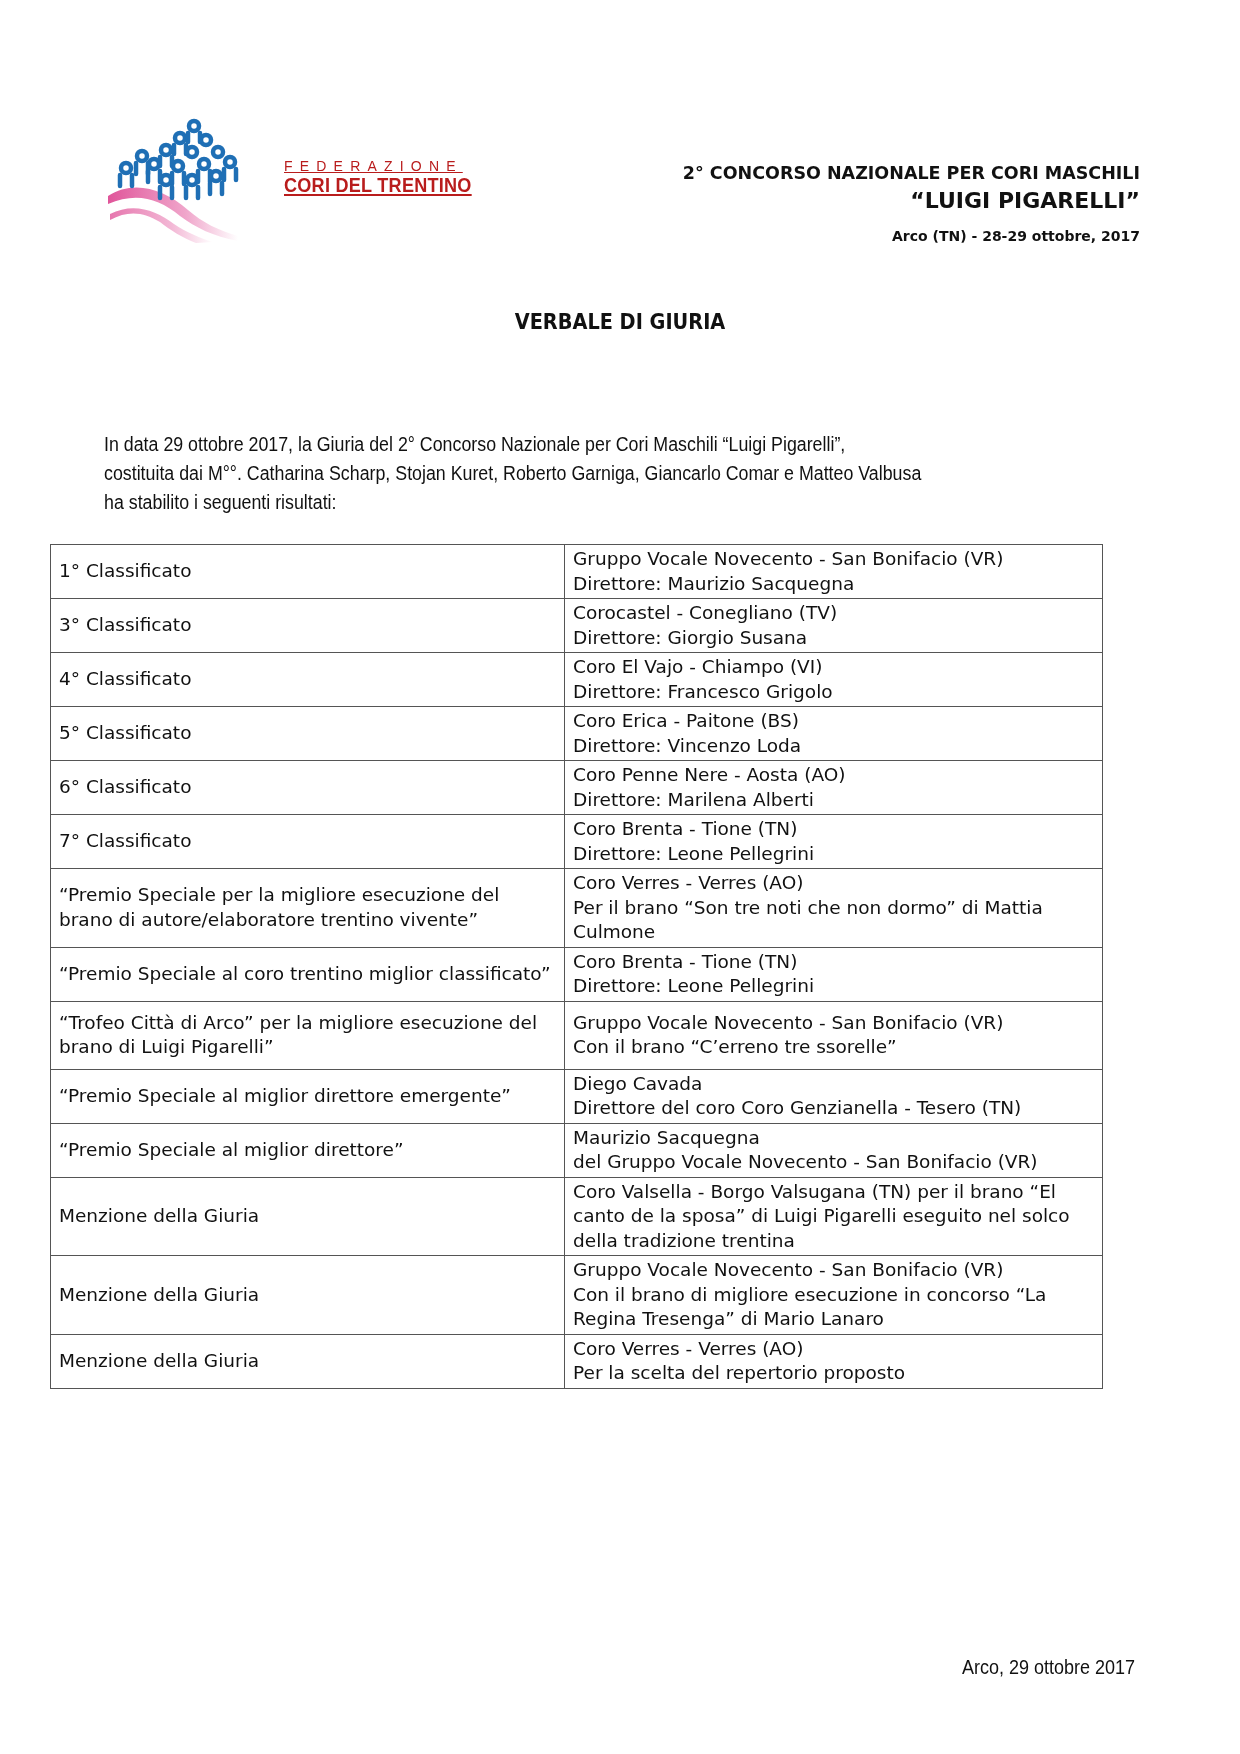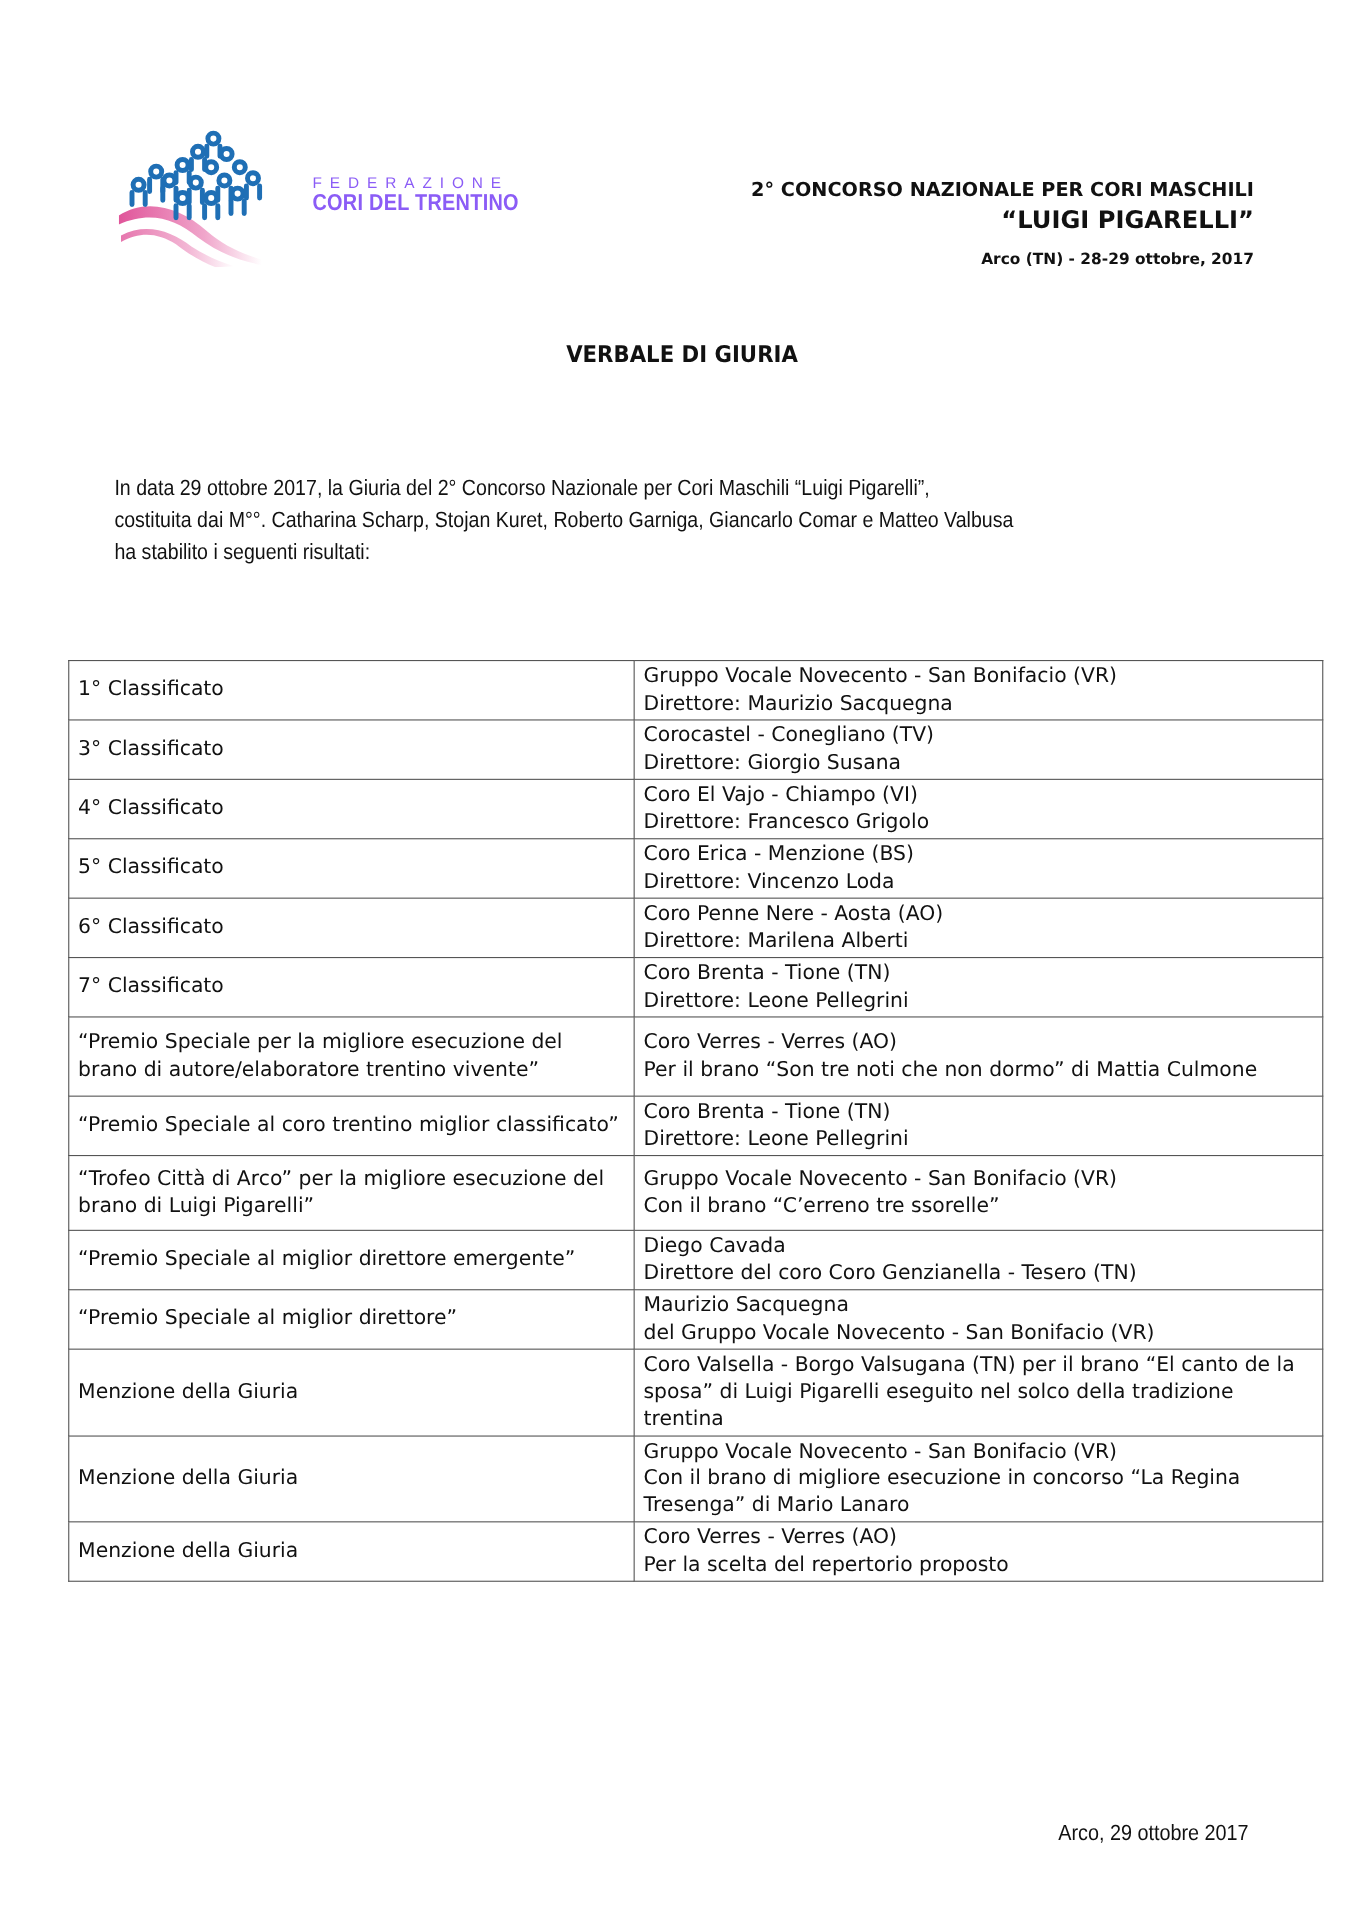--- a/index.html
+++ b/index.html
@@ -1,27 +1,27 @@
 <!DOCTYPE html>
 <html><head>
 <meta charset="utf-8">
 <style>
   html, body { margin: 0; padding: 0; background: #ffffff; }
   body { width: 1240px; height: 1754px; position: relative; overflow: hidden; color: #111; font-family: "DejaVu Sans", sans-serif; }
   .logo { position: absolute; left: 108px; top: 118px; width: 140px; height: 125px; }
-  .org { position: absolute; left: 284px; top: 158px; color: #8b5cf6; font-family: "Liberation Sans", sans-serif; }
+  .org { position: absolute; left: 284px; top: 158px; color: #b91c1c; font-family: "Liberation Sans", sans-serif; text-decoration: underline; }
   .org .l1 { font-size: 14px; letter-spacing: 7.2px; line-height: 16px; }
   .org .l2 { font-size: 21px; font-weight: bold; letter-spacing: 0.3px; transform: scaleX(0.86); transform-origin: left; line-height: 22px; white-space: nowrap; }
   .hdr { position: absolute; left: 580px; width: 560px; text-align: right; font-weight: bold; white-space: nowrap; font-family: "DejaVu Sans", sans-serif; }
   .hdr.t1 { top: 163px; font-size: 17.5px; }
   .hdr.t2 { top: 188px; font-size: 22px; }
   .hdr.t3 { top: 228px; font-size: 14px; }
   .vtitle { position: absolute; left: 0; width: 1240px; top: 310px; text-align: center; font-weight: bold; font-size: 21px; transform: scaleX(0.92); }
   .intro { position: absolute; left: 104px; top: 430px; width: 1080px; font-size: 20px; line-height: 29px; font-family: "Liberation Sans", sans-serif; transform: scaleX(0.89); transform-origin: left; white-space: nowrap; }
-  table.res { position: absolute; left: 50px; top: 600px; width: 1141px; border-collapse: collapse; font-size: 18.5px; margin-left: 12px; }
+  table.res { position: absolute; left: 50px; top: 544px; width: 1053px; border-collapse: collapse; font-size: 18.5px; }
   table.res td { border: 1.5px solid #555; padding: 2px 8px 2px 8px; line-height: 24.5px; vertical-align: middle; }
   table.res td.l { width: 497px; }
   table.res td.r { white-space: pre-line; }
   .sign { position: absolute; left: 962px; top: 1656px; font-size: 20px; font-family: "Liberation Sans", sans-serif; transform: scaleX(0.9); transform-origin: left; white-space: nowrap; }
 </style>
 </head>
 <body>
 
 <div class="logo">
   <svg width="140" height="125" viewBox="0 0 140 125">
@@ -95,21 +95,21 @@
         <td class="r">Corocastel - Conegliano (TV)
 Direttore: Giorgio Susana</td>
       </tr>
       <tr style="height: 50px;">
         <td class="l">4° Classificato</td>
         <td class="r">Coro El Vajo - Chiampo (VI)
 Direttore: Francesco Grigolo</td>
       </tr>
       <tr style="height: 50px;">
         <td class="l">5° Classificato</td>
-        <td class="r">Coro Erica - Menzione (BS)
+        <td class="r">Coro Erica - Paitone (BS)
 Direttore: Vincenzo Loda</td>
       </tr>
       <tr style="height: 50px;">
         <td class="l">6° Classificato</td>
         <td class="r">Coro Penne Nere - Aosta (AO)
 Direttore: Marilena Alberti</td>
       </tr>
       <tr style="height: 50px;">
         <td class="l">7° Classificato</td>
         <td class="r">Coro Brenta - Tione (TN)

